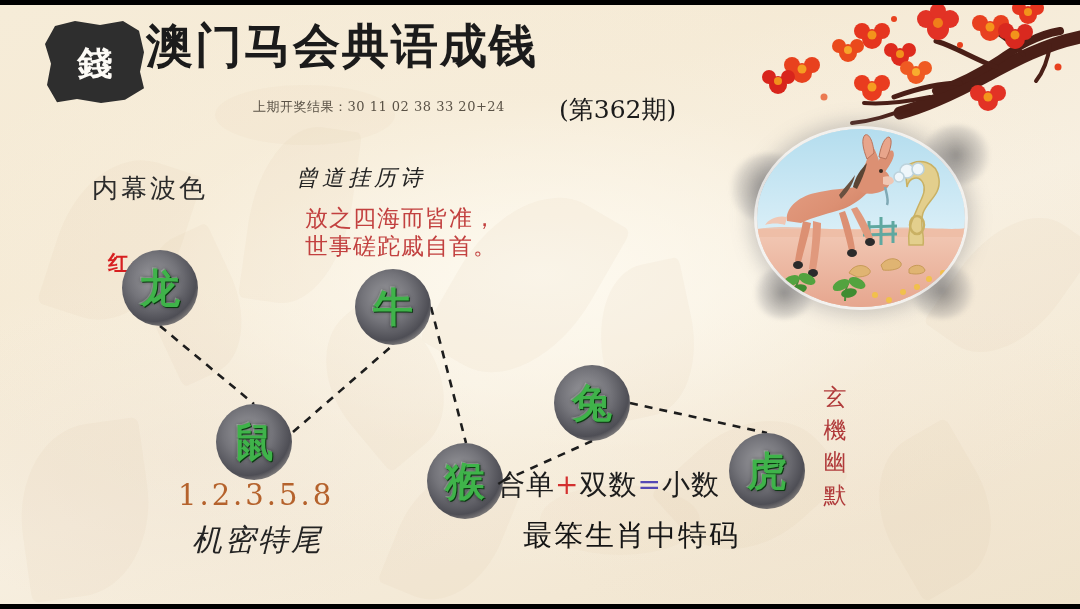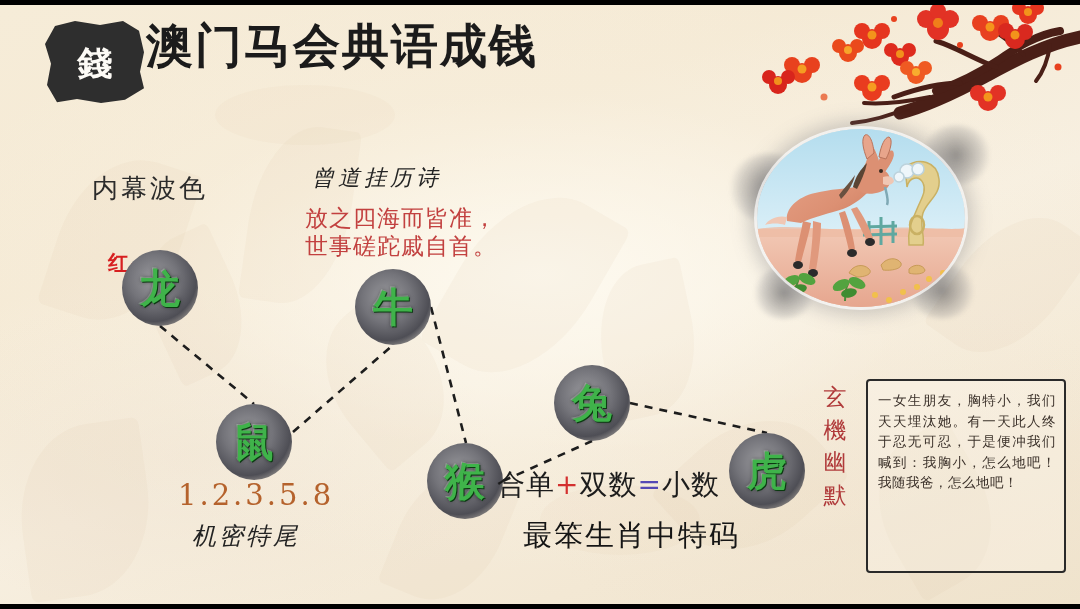--- a/index.html
+++ b/index.html
@@ -91,21 +91,21 @@
     position:absolute;left:108px;top:212px;
     font-family:"DejaVu Serif","Liberation Serif",serif;
     font-size:21px;font-weight:bold;white-space:nowrap;letter-spacing:1px;margin-top:32px;
   }
   .bose .red{color:#d71f20;}
   .bose .dash{color:#d71f20;}
   .bose .green{color:#1ea02a;}
 
   
   .poem-title{
-    position:absolute;left:312px;top:158px;
+    position:absolute;left:296px;top:158px;
     font-family:"DejaVu Serif","Liberation Serif",serif;
     font-size:22px;color:#242424;letter-spacing:4px;white-space:nowrap;font-style:italic;
   }
   .poem-line{
     position:absolute;left:305px;
     font-family:"DejaVu Serif","Liberation Serif",serif;
     font-size:23px;color:#c2403f;letter-spacing:1px;white-space:nowrap;
   }
   .poem-line.l1{top:198px;}
   .poem-line.l2{top:226px;}
@@ -127,21 +127,21 @@
 
   
   .tail-nums{
     position:absolute;left:178px;top:473px;
     font-family:"DejaVu Serif","Liberation Serif",serif;
     font-size:29px;color:#b5622c;letter-spacing:3px;white-space:nowrap;
   }
   .tail-label{
     position:absolute;left:192px;top:515px;
     font-family:"DejaVu Serif","Liberation Serif",serif;
-    font-size:24px;color:#232323;letter-spacing:3px;white-space:nowrap;font-style:italic;
+    font-size:30px;color:#232323;letter-spacing:3px;white-space:nowrap;font-style:italic;
   }
   .formula{
     position:absolute;left:497px;top:461px;
     font-family:"DejaVu Serif","Liberation Serif",serif;
     font-size:28px;color:#1c1c1c;letter-spacing:1px;white-space:nowrap;
   }
   .formula .plus{color:#d3302f;}
   .formula .eq{color:#5448b5;}
   .bottom-center{
     position:absolute;left:523px;top:511px;
@@ -279,20 +279,22 @@
       <circle cx="134" cy="18" r="3" fill="#e8411e"></circle>
       <circle cx="64" cy="96" r="3.5" fill="#eb7a52"></circle>
       <circle cx="298" cy="66" r="3.5" fill="#e8411e"></circle>
     </g>
   </svg>
 
   <div class="stamp">
     <span>錢</span>
   </div>
   <div class="main-title">澳门马会典语成钱</div>
+  <div class="last-draw">上期开奖结果：30 11 02 38 33 20+24</div>
+  <div class="issue">(第362期)</div>
 
   <div class="medallion-wrap">
     <div class="ink-splash" style="left:-6px;top:36px;width:80px;height:70px;"></div>
     <div class="ink-splash" style="left:18px;top:150px;width:62px;height:52px;"></div>
     <div class="ink-splash" style="left:186px;top:8px;width:70px;height:60px;"></div>
     <div class="ink-splash" style="left:174px;top:146px;width:66px;height:56px;"></div>
     <div class="medallion">
       <svg viewBox="0 0 208 178" width="208" height="178">
         <defs>
           <linearGradient id="sky" x1="0" y1="0" x2="0" y2="1">
@@ -433,17 +435,14 @@
     <span>合单</span><span class="plus">+</span><span>双数</span><span class="eq">=</span><span>小数</span>
   </div>
   <div class="bottom-center">最笨生肖中特码</div>
 
   <div class="vert-title">
       <div>玄</div>
       <div>機</div>
       <div>幽</div>
       <div>默</div>
     </div>
-  <div class="joke-box">
-    <div class="joke-text">一女生朋友，胸特小，我们天天埋汰她。有一天此人终于忍无可忍，于是便冲我们喊到：我胸小，怎么地吧！我随我爸，怎么地吧！</div>
-  </div>
 
 </div>
 
 </body></html>

